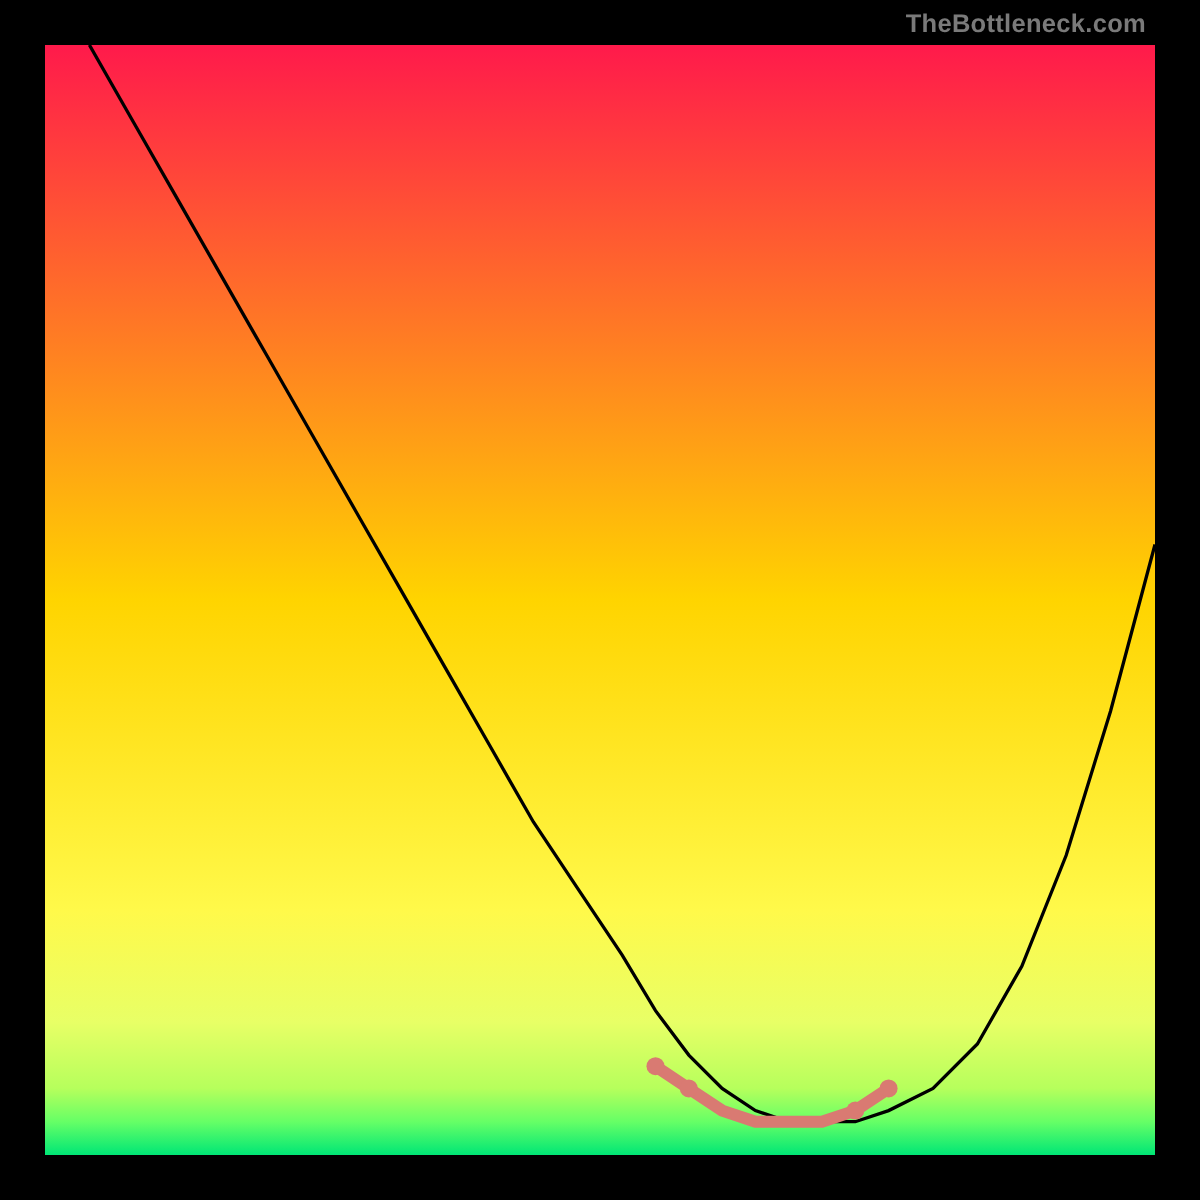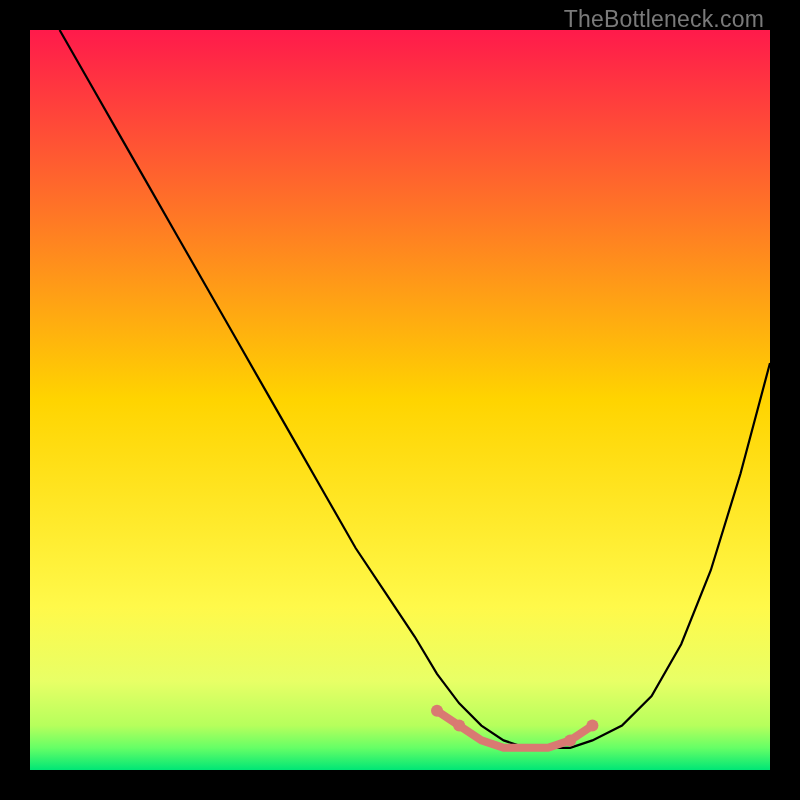--- a/index.html
+++ b/index.html
@@ -24,22 +24,22 @@
     left: 0;
     top: 0;
     width: 740px;
     height: 740px;
   }
   .watermark {
     position: absolute;
     top: 6px;
     right: 36px;
     color: #7a7a7a;
-    font-size: 23px;
-    font-weight: 400;
+    font-size: 17px;
+    font-weight: 700;
     letter-spacing: 0.2px;
     z-index: 10;
     text-align: right;
   }
 </style>
 </head>
 <body>
 
 <div class="watermark">TheBottleneck.com</div>
 

